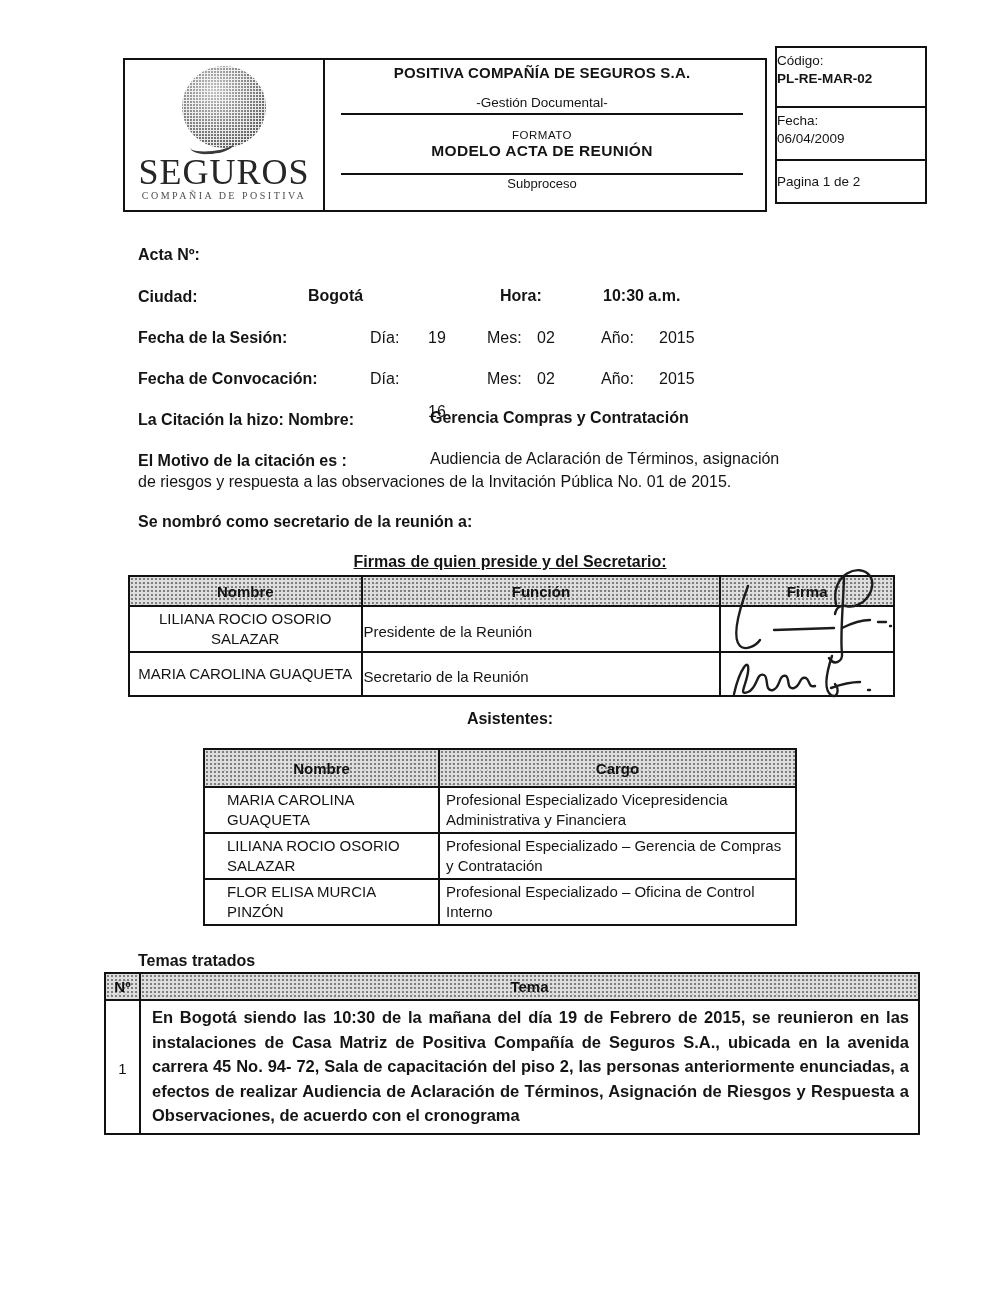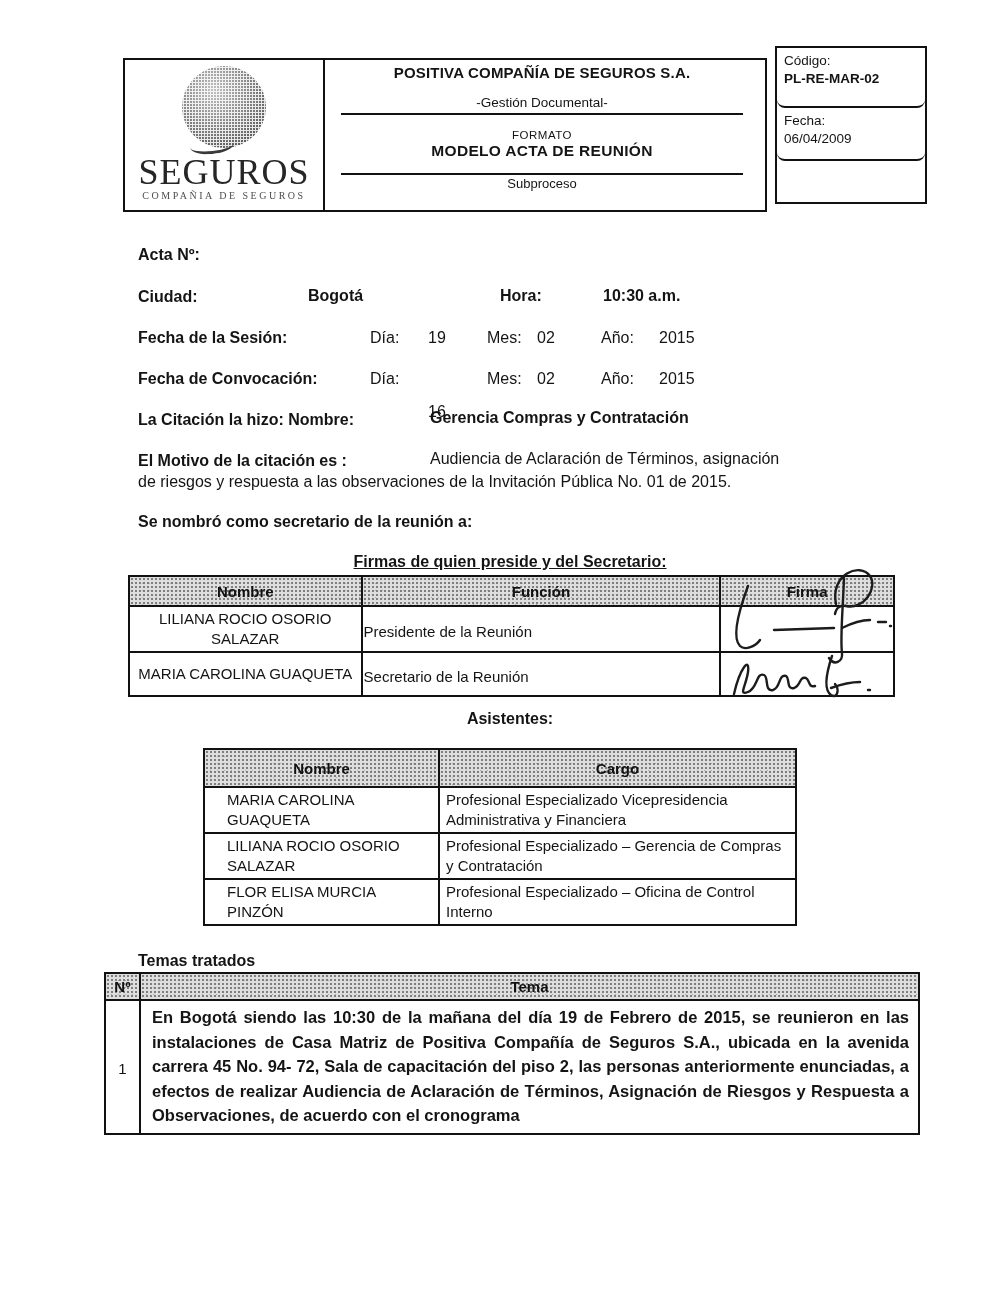--- a/index.html
+++ b/index.html
@@ -49,21 +49,21 @@
   .formato{font-size:11.5px;text-align:center;letter-spacing:.5px;}
   .form-title{font-size:15.5px;font-weight:bold;text-align:center;margin-top:1px;letter-spacing:.3px;}
   .hc-row3{flex:1;display:flex;}
   .proc-cell{width:257px;border-right:2px solid #111;text-align:center;font-size:13px;line-height:16px;padding-top:1px;}
   .subproc-cell{flex:1;text-align:center;font-size:13px;padding-top:1px;}
 
   .hdr-right{
     position:absolute;left:775px;top:46px;width:152px;height:158px;
     border:2px solid #111;display:flex;flex-direction:column;box-sizing:border-box;
   }
-  .hr-cell{padding:4px 7px;font-size:13.5px;line-height:18px;border-radius:8px;}
+  .hr-cell{padding:4px 0;font-size:13.5px;line-height:18px;}
   .hr-c1{height:60px;border-bottom:2px solid #111;box-sizing:border-box;}
   .hr-c2{height:53px;border-bottom:2px solid #111;box-sizing:border-box;}
   .hr-c3{flex:1;display:flex;align-items:center;}
 
   
   .fl{position:absolute;font-size:16px;white-space:nowrap;}
   .motivo-line{position:absolute;font-size:16px;font-weight:normal;white-space:nowrap;}
 
   
   .stipple{
@@ -93,21 +93,21 @@
 </style>
 </head>
 <body>
 
 <div class="page">
 
   <div class="hdr-main">
     <div class="hdr-logo">
       <div class="globe"></div>
       <div class="logo-word">SEGUROS</div>
-      <div class="logo-sub">COMPAÑIA DE SEGUROS</div>
+      <div class="logo-sub">COMPAÑIA DE POSITIVA</div>
     </div>
     <div class="hdr-center">
       <div class="hc-row1">
         <div class="company">POSITIVA COMPAÑÍA DE SEGUROS S.A.</div>
         <div class="subtitle">-Gestión Documental-</div>
       </div>
       <div class="hc-row2">
         <div class="formato">FORMATO</div>
         <div class="form-title">MODELO ACTA DE REUNIÓN</div>
       </div>
@@ -118,20 +118,23 @@
   </div>
 
   <div class="hdr-right">
     <div class="hr-cell hr-c1">
       <div>Código:</div>
       <div class="b">PL-RE-MAR-02</div>
     </div>
     <div class="hr-cell hr-c2">
       <div>Fecha:</div>
       <div>06/04/2009</div>
+    </div>
+    <div class="hr-cell hr-c3">
+      <div>Pagina 1 de 2</div>
     </div>
   </div>
 
   <span class="fl b" style="left:138px;top:246px;">Acta Nº:</span>
 
   <span class="fl b" style="left:138px;top:288px;">Ciudad:</span>
   <span class="fl b" style="left:308px;top:287px;">Bogotá</span>
   <span class="fl b" style="left:500px;top:287px;">Hora:</span>
   <span class="fl b" style="left:603px;top:287px;">10:30 a.m.</span>
 

